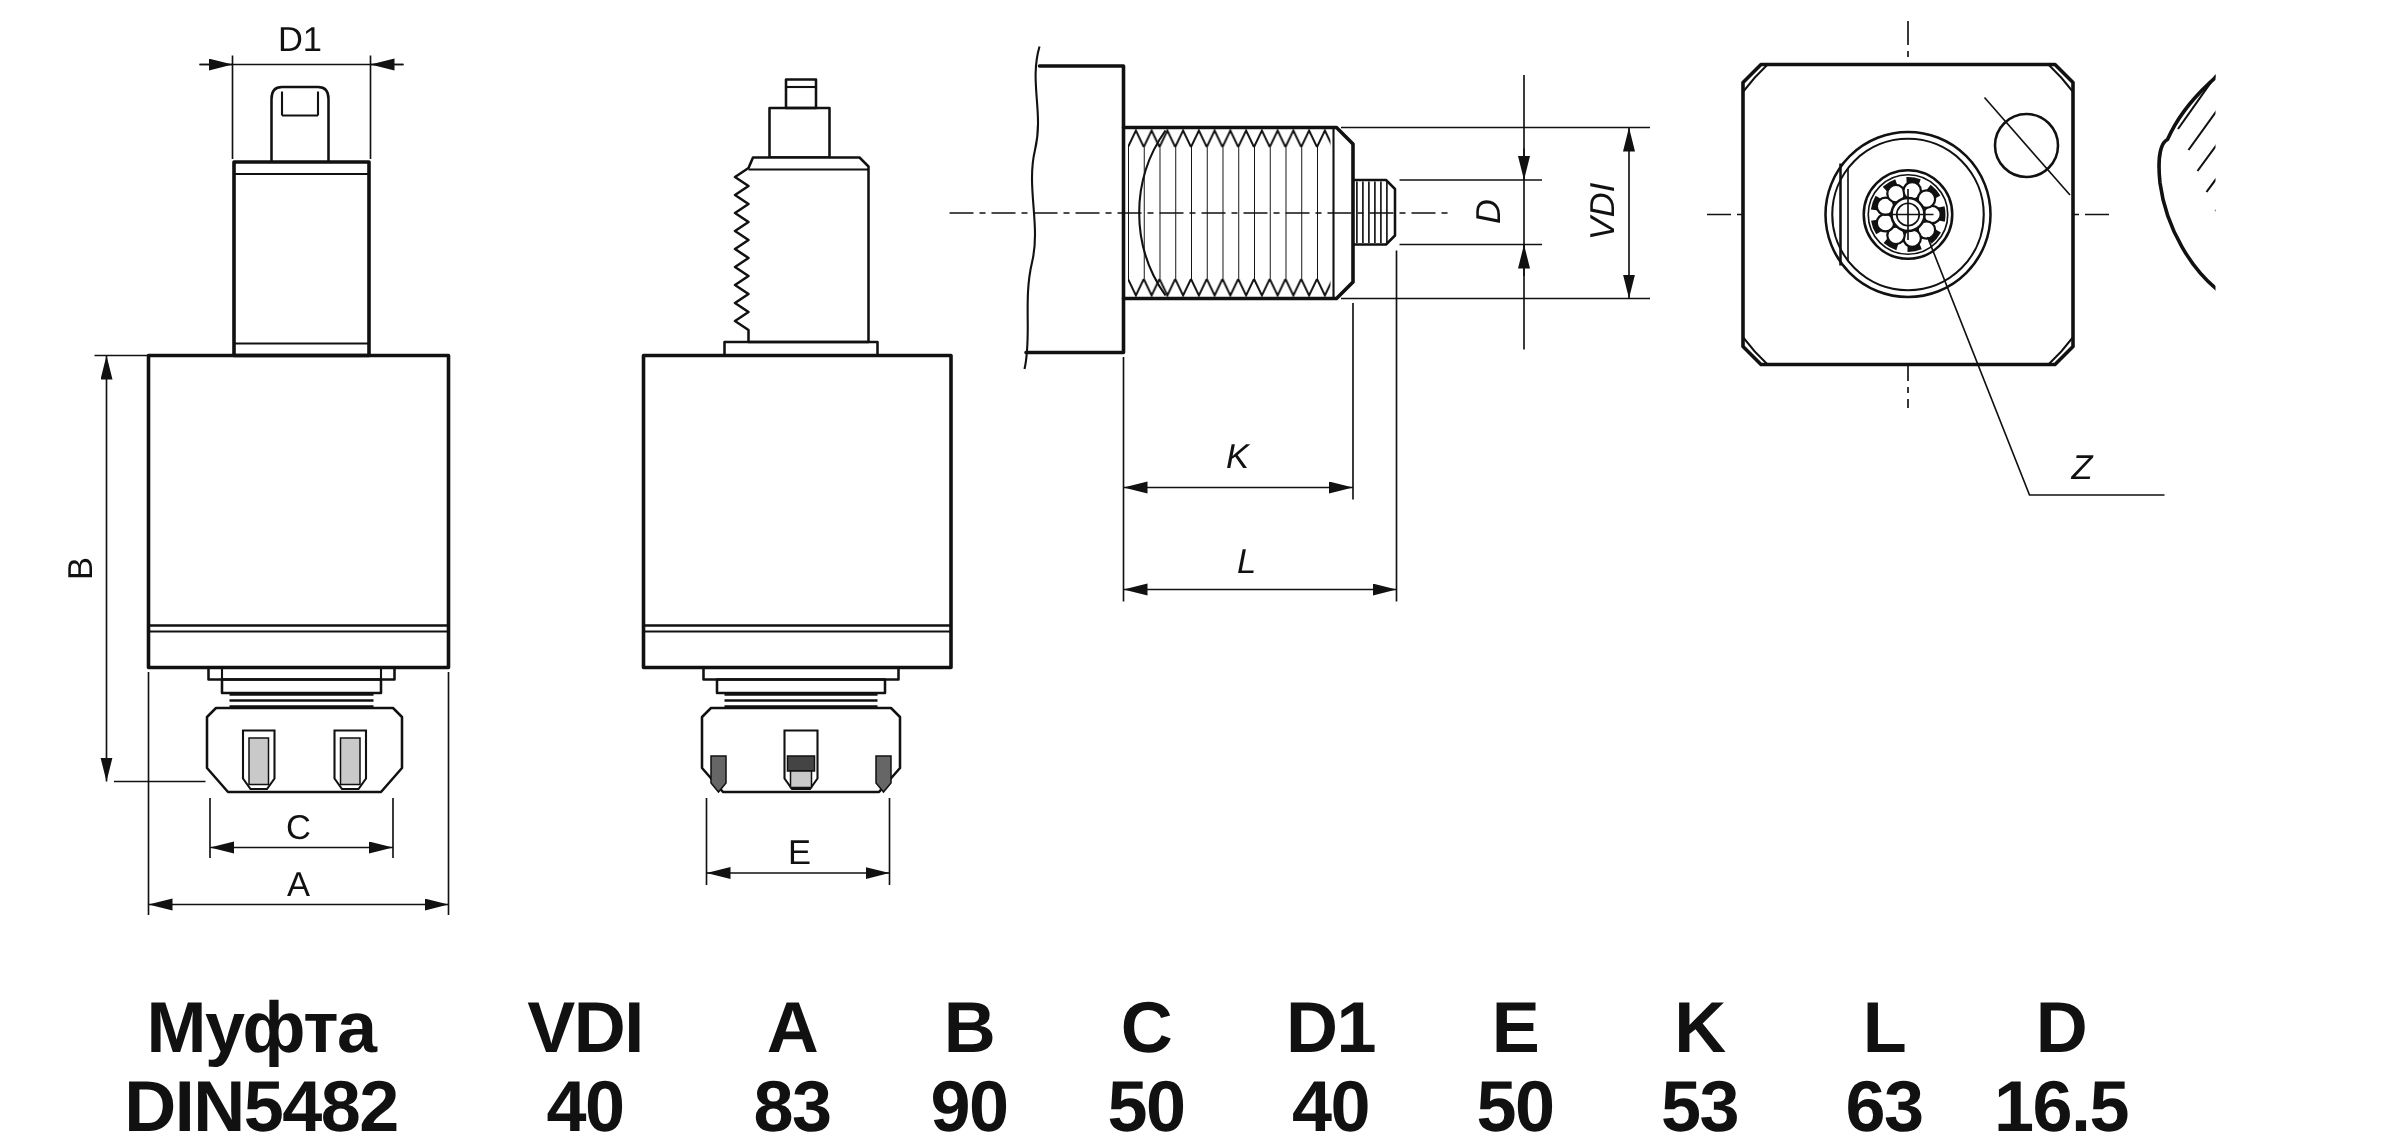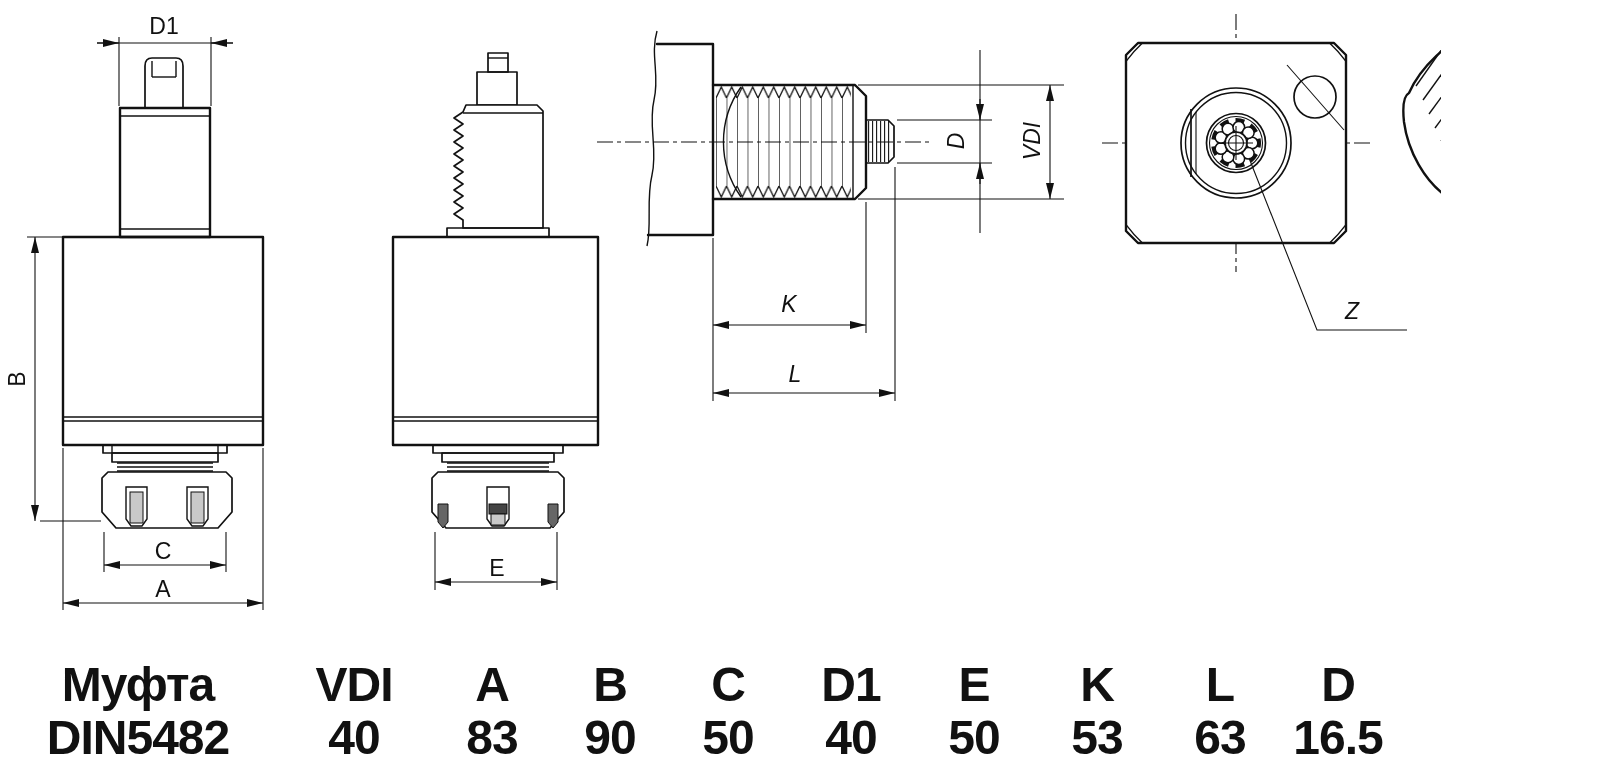--- a/index.html
+++ b/index.html
@@ -1,17 +1,17 @@
 <!DOCTYPE html>
 <html><head>
 <meta charset="utf-8">
 <style>
   html,body{margin:0;padding:0;background:#fff;}
   .canvas{position:relative;width:1441px;height:763px;background:#fff;overflow:hidden;
-          font-family:"Liberation Sans",sans-serif;}
+          font-family:"Liberation Sans",sans-serif;padding-left:36px;}
   svg{display:block;}
   .ol  {stroke:#111;stroke-width:2.4;fill:none;stroke-linejoin:round;stroke-linecap:round;}
   .ol2 {stroke:#111;stroke-width:1.7;fill:none;stroke-linejoin:round;}
   .med {stroke:#111;stroke-width:1.4;fill:none;}
   .thin{stroke:#111;stroke-width:1.1;fill:none;}
   .dim {stroke:#111;stroke-width:1.1;fill:none;}
   .cl  {stroke:#111;stroke-width:1.1;fill:none;stroke-dasharray:16 4 4 4;}
   .lbl {font-family:"Liberation Sans",sans-serif;font-size:23px;fill:#111;}
   .lbl-i{font-style:italic;}
   .tbl {font-family:"Liberation Sans",sans-serif;font-size:48px;font-weight:bold;

